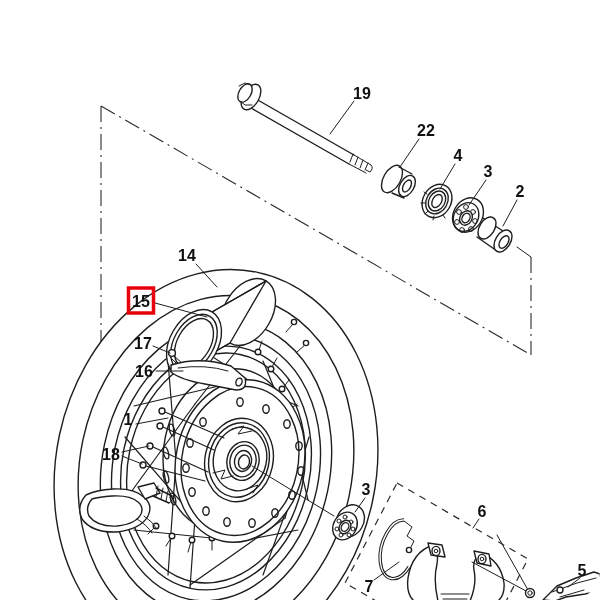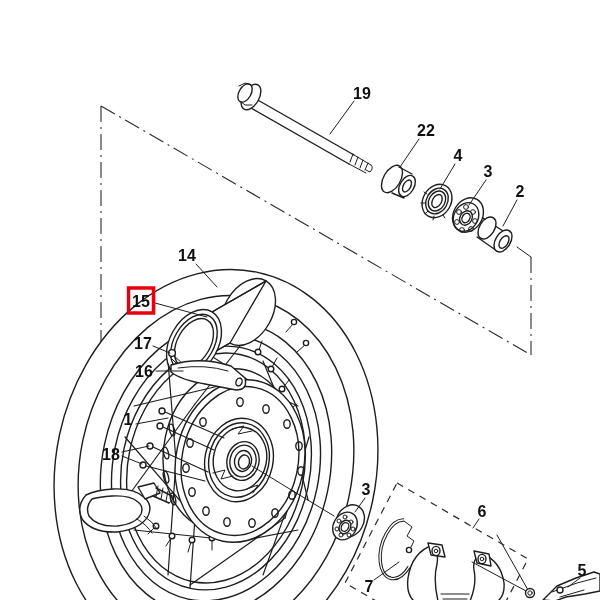--- a/index.html
+++ b/index.html
@@ -1,17 +1,17 @@
 <!DOCTYPE html>
 <html><head>
 <meta charset="utf-8">
 <style>
   html,body{margin:0;padding:0;background:#fff;}
   #stage{position:relative;width:600px;height:600px;background:#fff;overflow:hidden;
-         font-family:"Liberation Sans", sans-serif;}
+         font-family:"Liberation Sans", sans-serif;border-radius:30px;}
   svg{position:absolute;left:0;top:0;}
   .ln{fill:none;stroke:#1e1e1e;stroke-width:1.4;stroke-linecap:round;stroke-linejoin:round;}
   .fw{fill:#ffffff;stroke:#1e1e1e;stroke-width:1.4;stroke-linejoin:round;}
   .thin{fill:none;stroke:#1e1e1e;stroke-width:1;stroke-linecap:round;}
   .phantom{fill:none;stroke:#2a2a2a;stroke-width:1.1;stroke-dasharray:16 5 2 5;}
   .dash{fill:none;stroke:#2a2a2a;stroke-width:1.2;stroke-dasharray:7 6;}
   .lbl{font-family:"Liberation Sans", sans-serif;font-size:16px;font-weight:bold;
        fill:#101010;text-anchor:middle;cursor:pointer;}
   .spk{fill:none;stroke:#1e1e1e;stroke-width:1.2;stroke-linecap:round;}
 </style>

